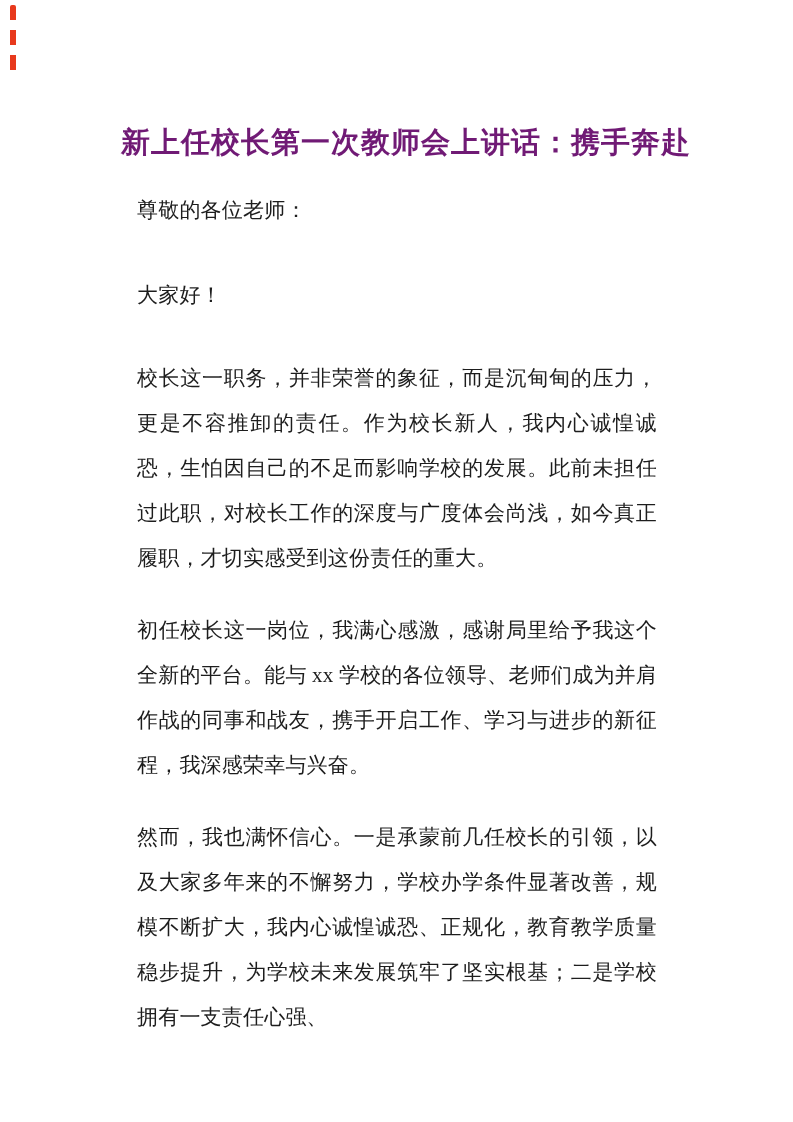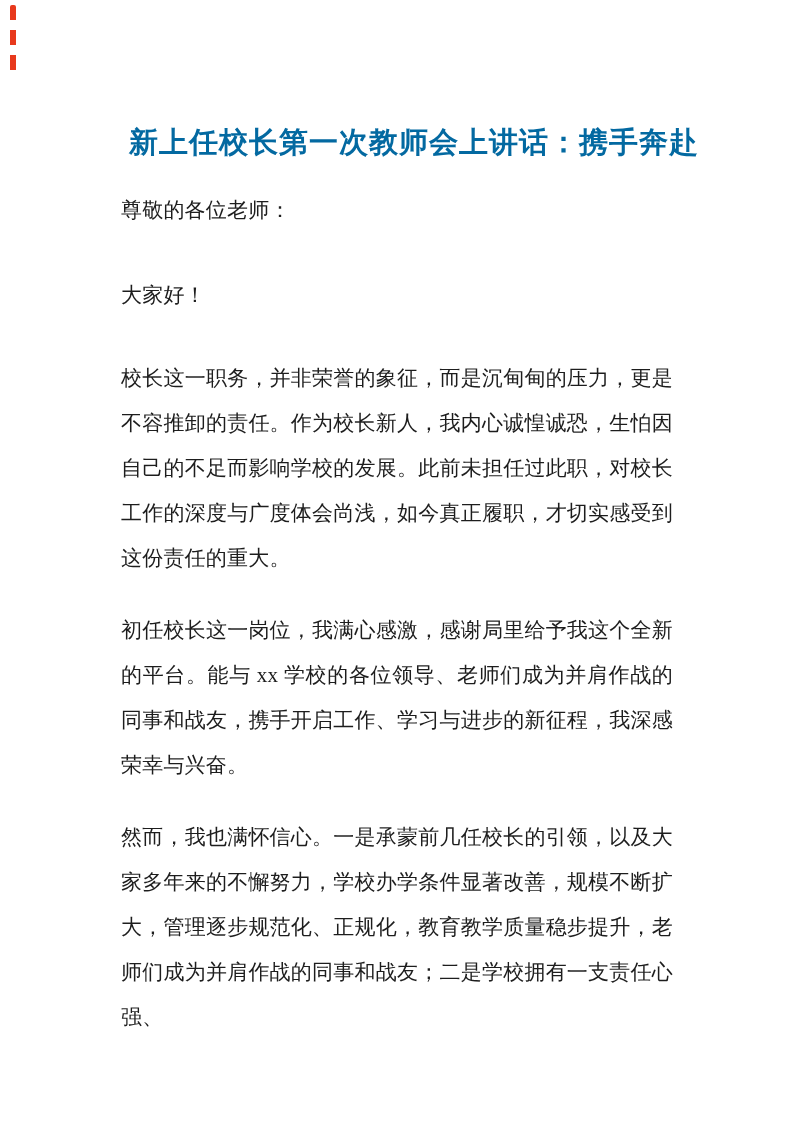--- a/index.html
+++ b/index.html
@@ -27,34 +27,34 @@
     width: 6px;
     height: 72px;
     background: repeating-linear-gradient(
       to bottom,
       #e8391d 0px, #e8391d 15px,
       transparent 15px, transparent 25px
     );
     border-radius: 2px;
   }
   .title {
-    margin: 0 0 21px 8px;
+    margin: 0 0 21px 0;
     font-size: 29px;
     font-weight: bold;
     line-height: 50px;
     text-align: center;
-    color: #0369a1;
+    color: #701a75;
     letter-spacing: 1px;
   }
   .title-line {
     display: block;
     white-space: nowrap;
   }
   p {
-    margin: 0;
+    margin: 16px;
     font-size: 21px;
     line-height: 45px;
     letter-spacing: 0.2px;
     text-align: justify;
     text-justify: inter-ideograph;
   }
   .salutation { margin-bottom: 40px; }
   .greeting   { margin-bottom: 38px; }
   .body-para  { margin-bottom: 27px; }
 </style>
@@ -70,15 +70,15 @@
   </h1>
 
   <p class="salutation">尊敬的各位老师：</p>
 
   <p class="greeting">大家好！</p>
 
   <p class="body-para">校长这一职务，并非荣誉的象征，而是沉甸甸的压力，更是不容推卸的责任。作为校长新人，我内心诚惶诚恐，生怕因自己的不足而影响学校的发展。此前未担任过此职，对校长工作的深度与广度体会尚浅，如今真正履职，才切实感受到这份责任的重大。</p>
 
   <p class="body-para">初任校长这一岗位，我满心感激，感谢局里给予我这个全新的平台。能与 xx 学校的各位领导、老师们成为并肩作战的同事和战友，携手开启工作、学习与进步的新征程，我深感荣幸与兴奋。</p>
 
-  <p class="body-para">然而，我也满怀信心。一是承蒙前几任校长的引领，以及大家多年来的不懈努力，学校办学条件显著改善，规模不断扩大，管理逐步规范化、正规化，教育教学质量稳步提升，老师们成为并肩作战的同事和战友；二是学校拥有一支责任心强、</p>
+  <p class="body-para">然而，我也满怀信心。一是承蒙前几任校长的引领，以及大家多年来的不懈努力，学校办学条件显著改善，规模不断扩大，我内心诚惶诚恐、正规化，教育教学质量稳步提升，为学校未来发展筑牢了坚实根基；二是学校拥有一支责任心强、</p>
 
 </div>
 
 </body></html>

